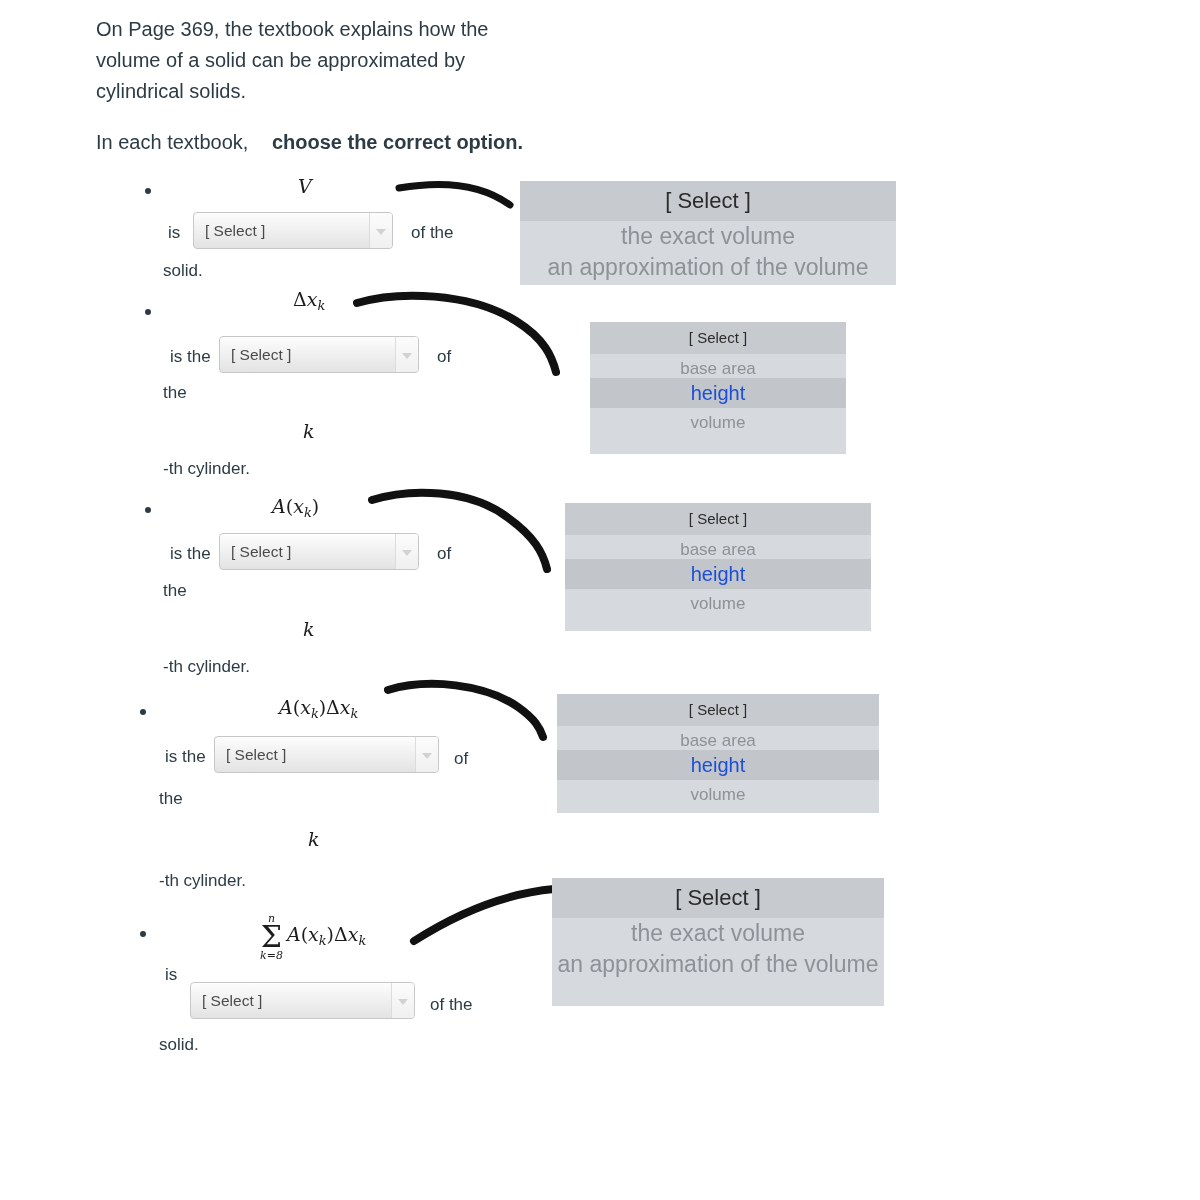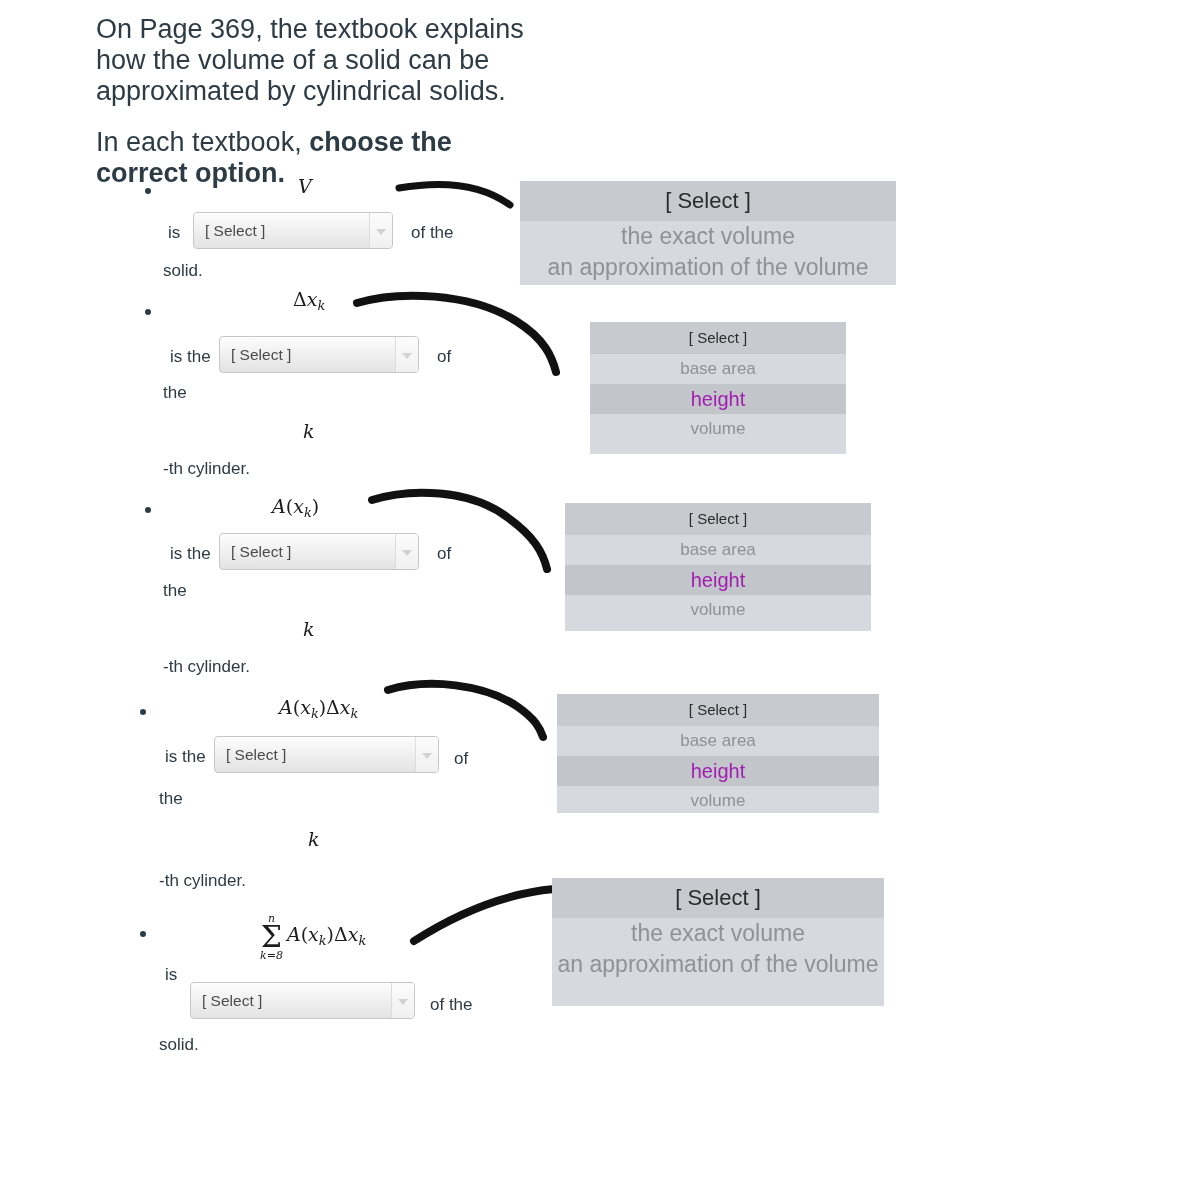--- a/index.html
+++ b/index.html
@@ -15,27 +15,27 @@
     font-family: "Liberation Sans", sans-serif;
     color: #2d3b45;
     overflow: hidden;
   }
 
   
   .intro {
     position: absolute;
     left: 96px;
     width: 430px;
-    font-size: 27px;
+    font-size: 20px;
     line-height: 31px;
     color: #2d3b45;
   }
   #intro-1 { top: 14px; }
   #intro-2 { top: 127px; }
-  .intro b { font-weight: 700; }
+  .intro b { font-weight: 700; margin-left: 18px; }
 
   
   .qblock {
     position: absolute;
     left: 0;
     width: 1200px;
   }
   .bullet {
     position: absolute;
     width: 6px;
@@ -143,30 +143,30 @@
   .panel .opt.placeholder {
     background: #c7cbd0;
     color: #2b2b2b;
   }
   .panel .opt.normal {
     background: transparent;
     color: #8d9298;
   }
   .panel .opt.highlight {
     background: #c2c6cb;
-    color: #a21caf;
+    color: #1d4ed8;
   }
 
   
   .panel.variantA .opt.placeholder { font-size: 22px; line-height: 40px; height: 40px; }
   .panel.variantA .opt.normal      { font-size: 23px; line-height: 31px; height: 31px; }
 
   
   .panel.variantB .opt.placeholder { font-size: 15px; line-height: 32px; height: 32px; }
-  .panel.variantB .opt.normal      { font-size: 17px; line-height: 30px; height: 30px; }
+  .panel.variantB .opt.normal      { font-size: 17px; line-height: 30px; height: 24px; }
   .panel.variantB .opt.highlight   { font-size: 20px; line-height: 30px; height: 30px; }
 
   
   .stroke {
     position: absolute;
     overflow: visible;
     pointer-events: none;
   }
   .stroke path {
     fill: none;

